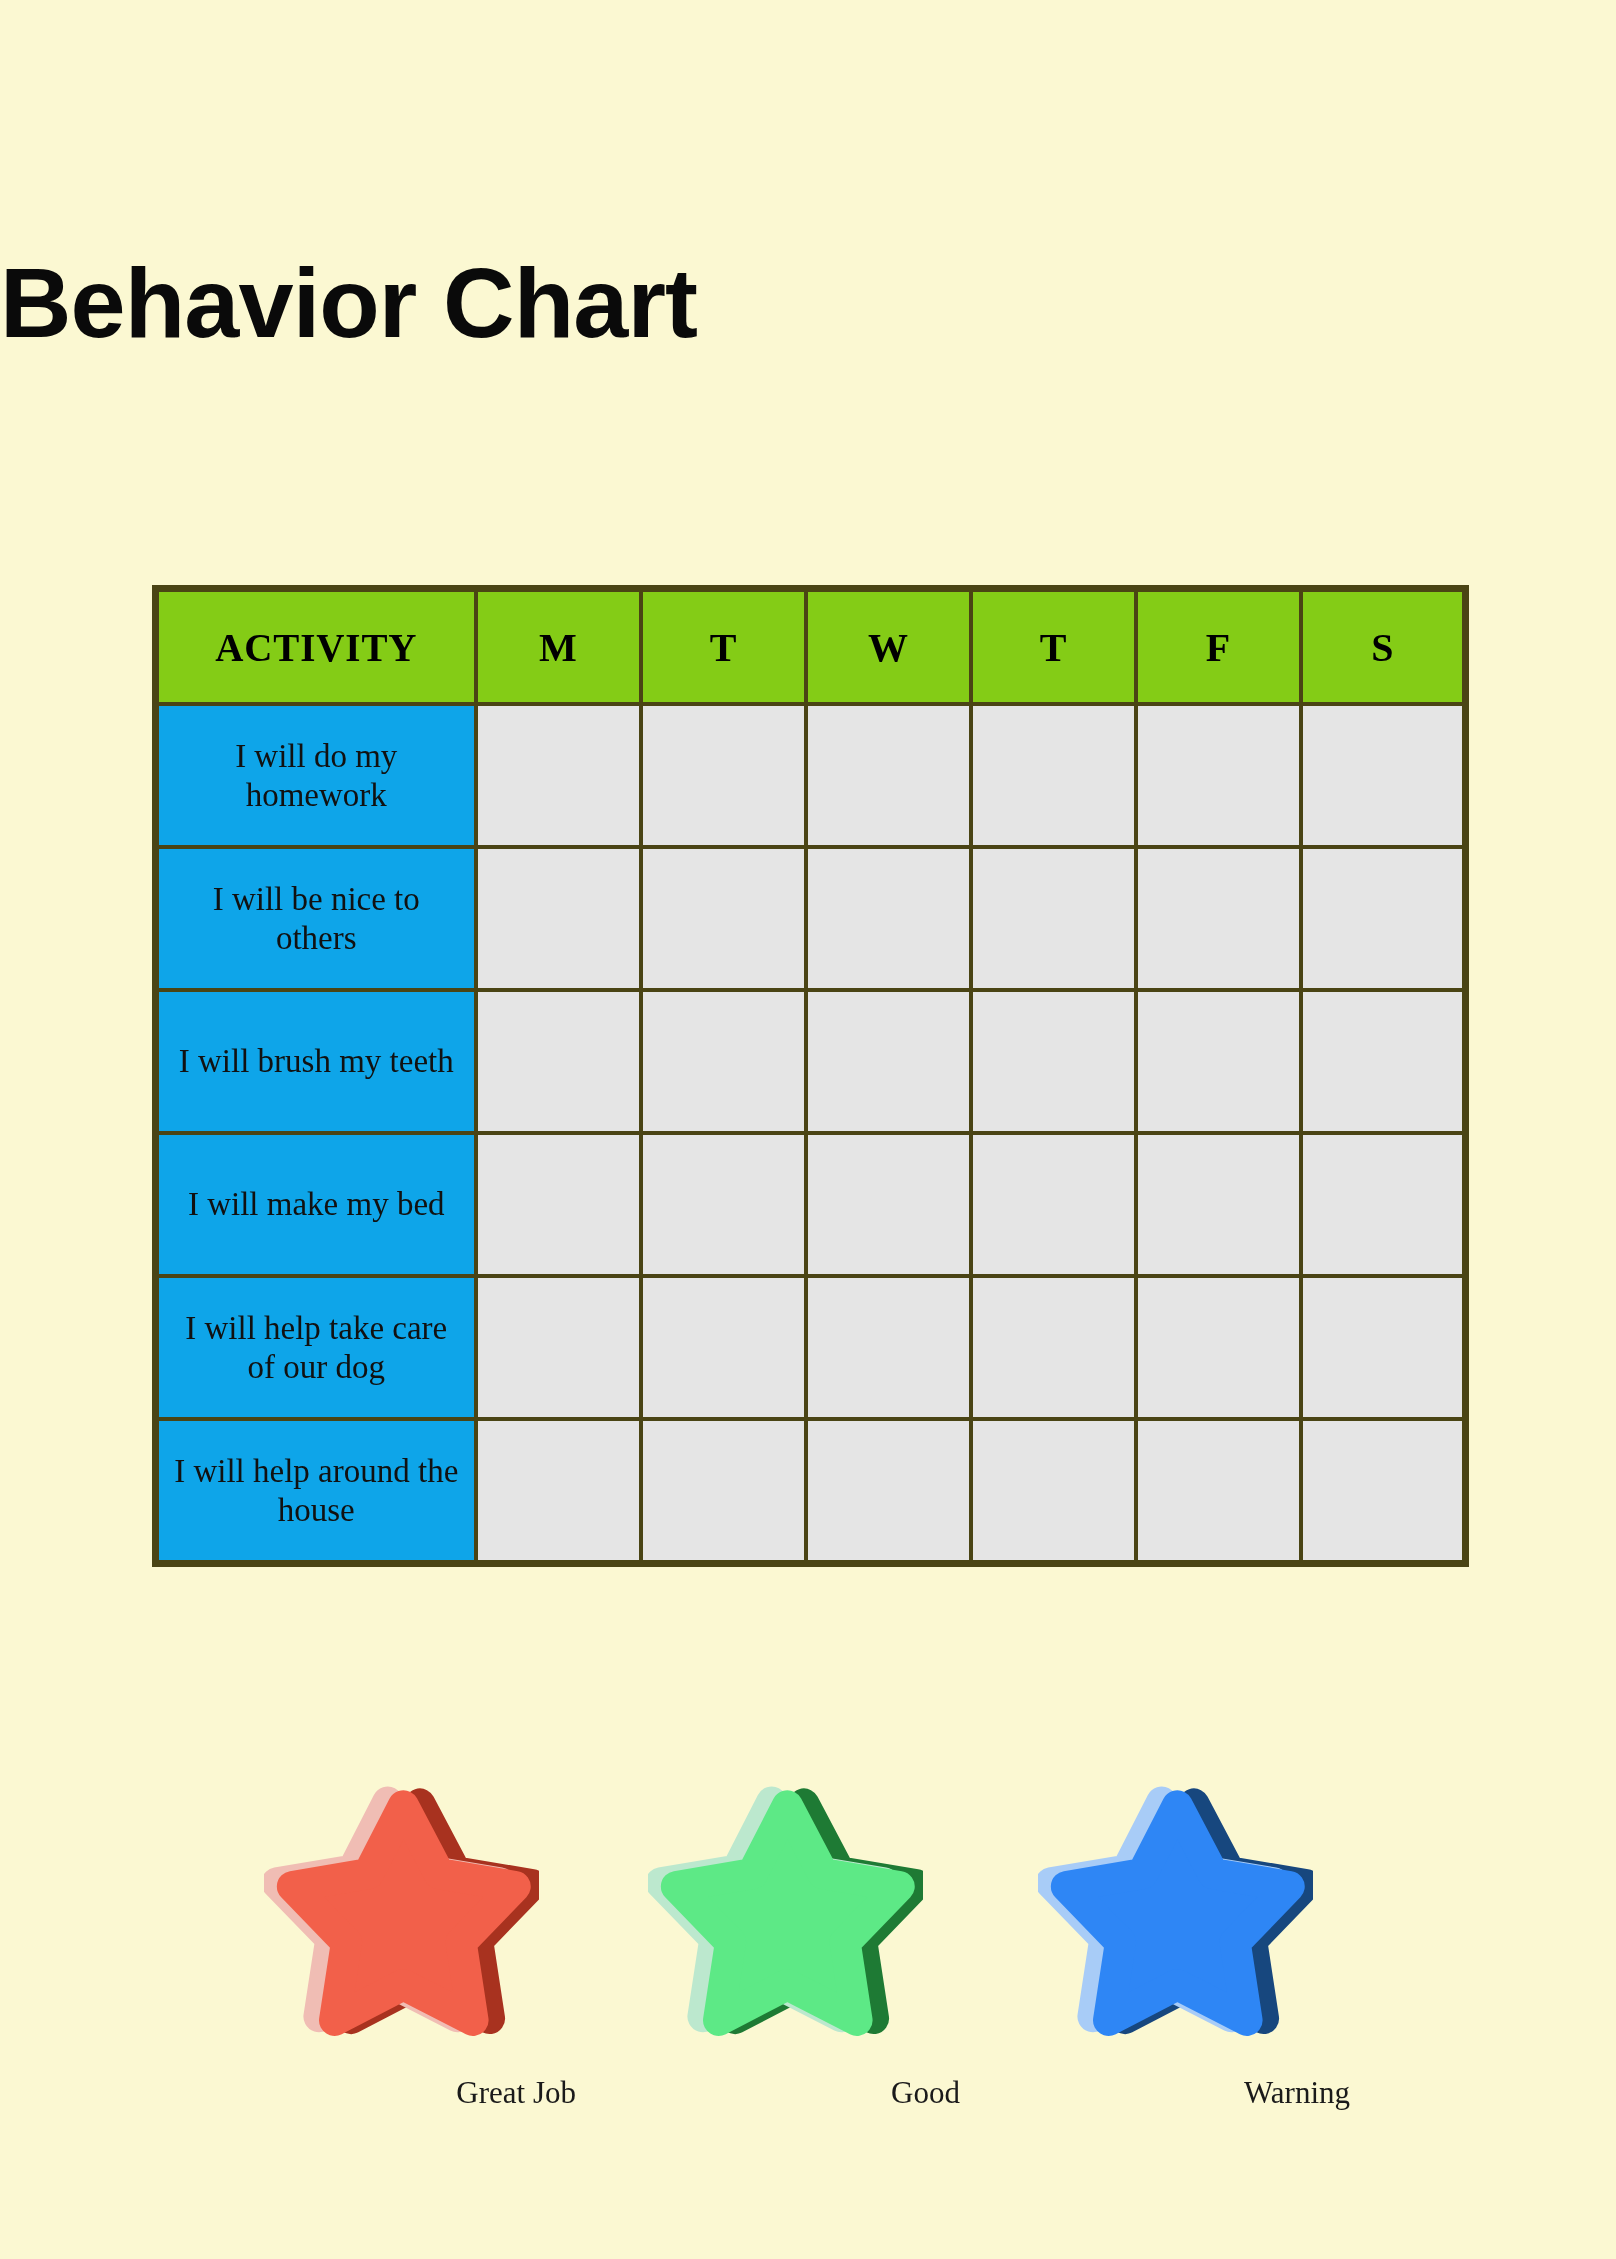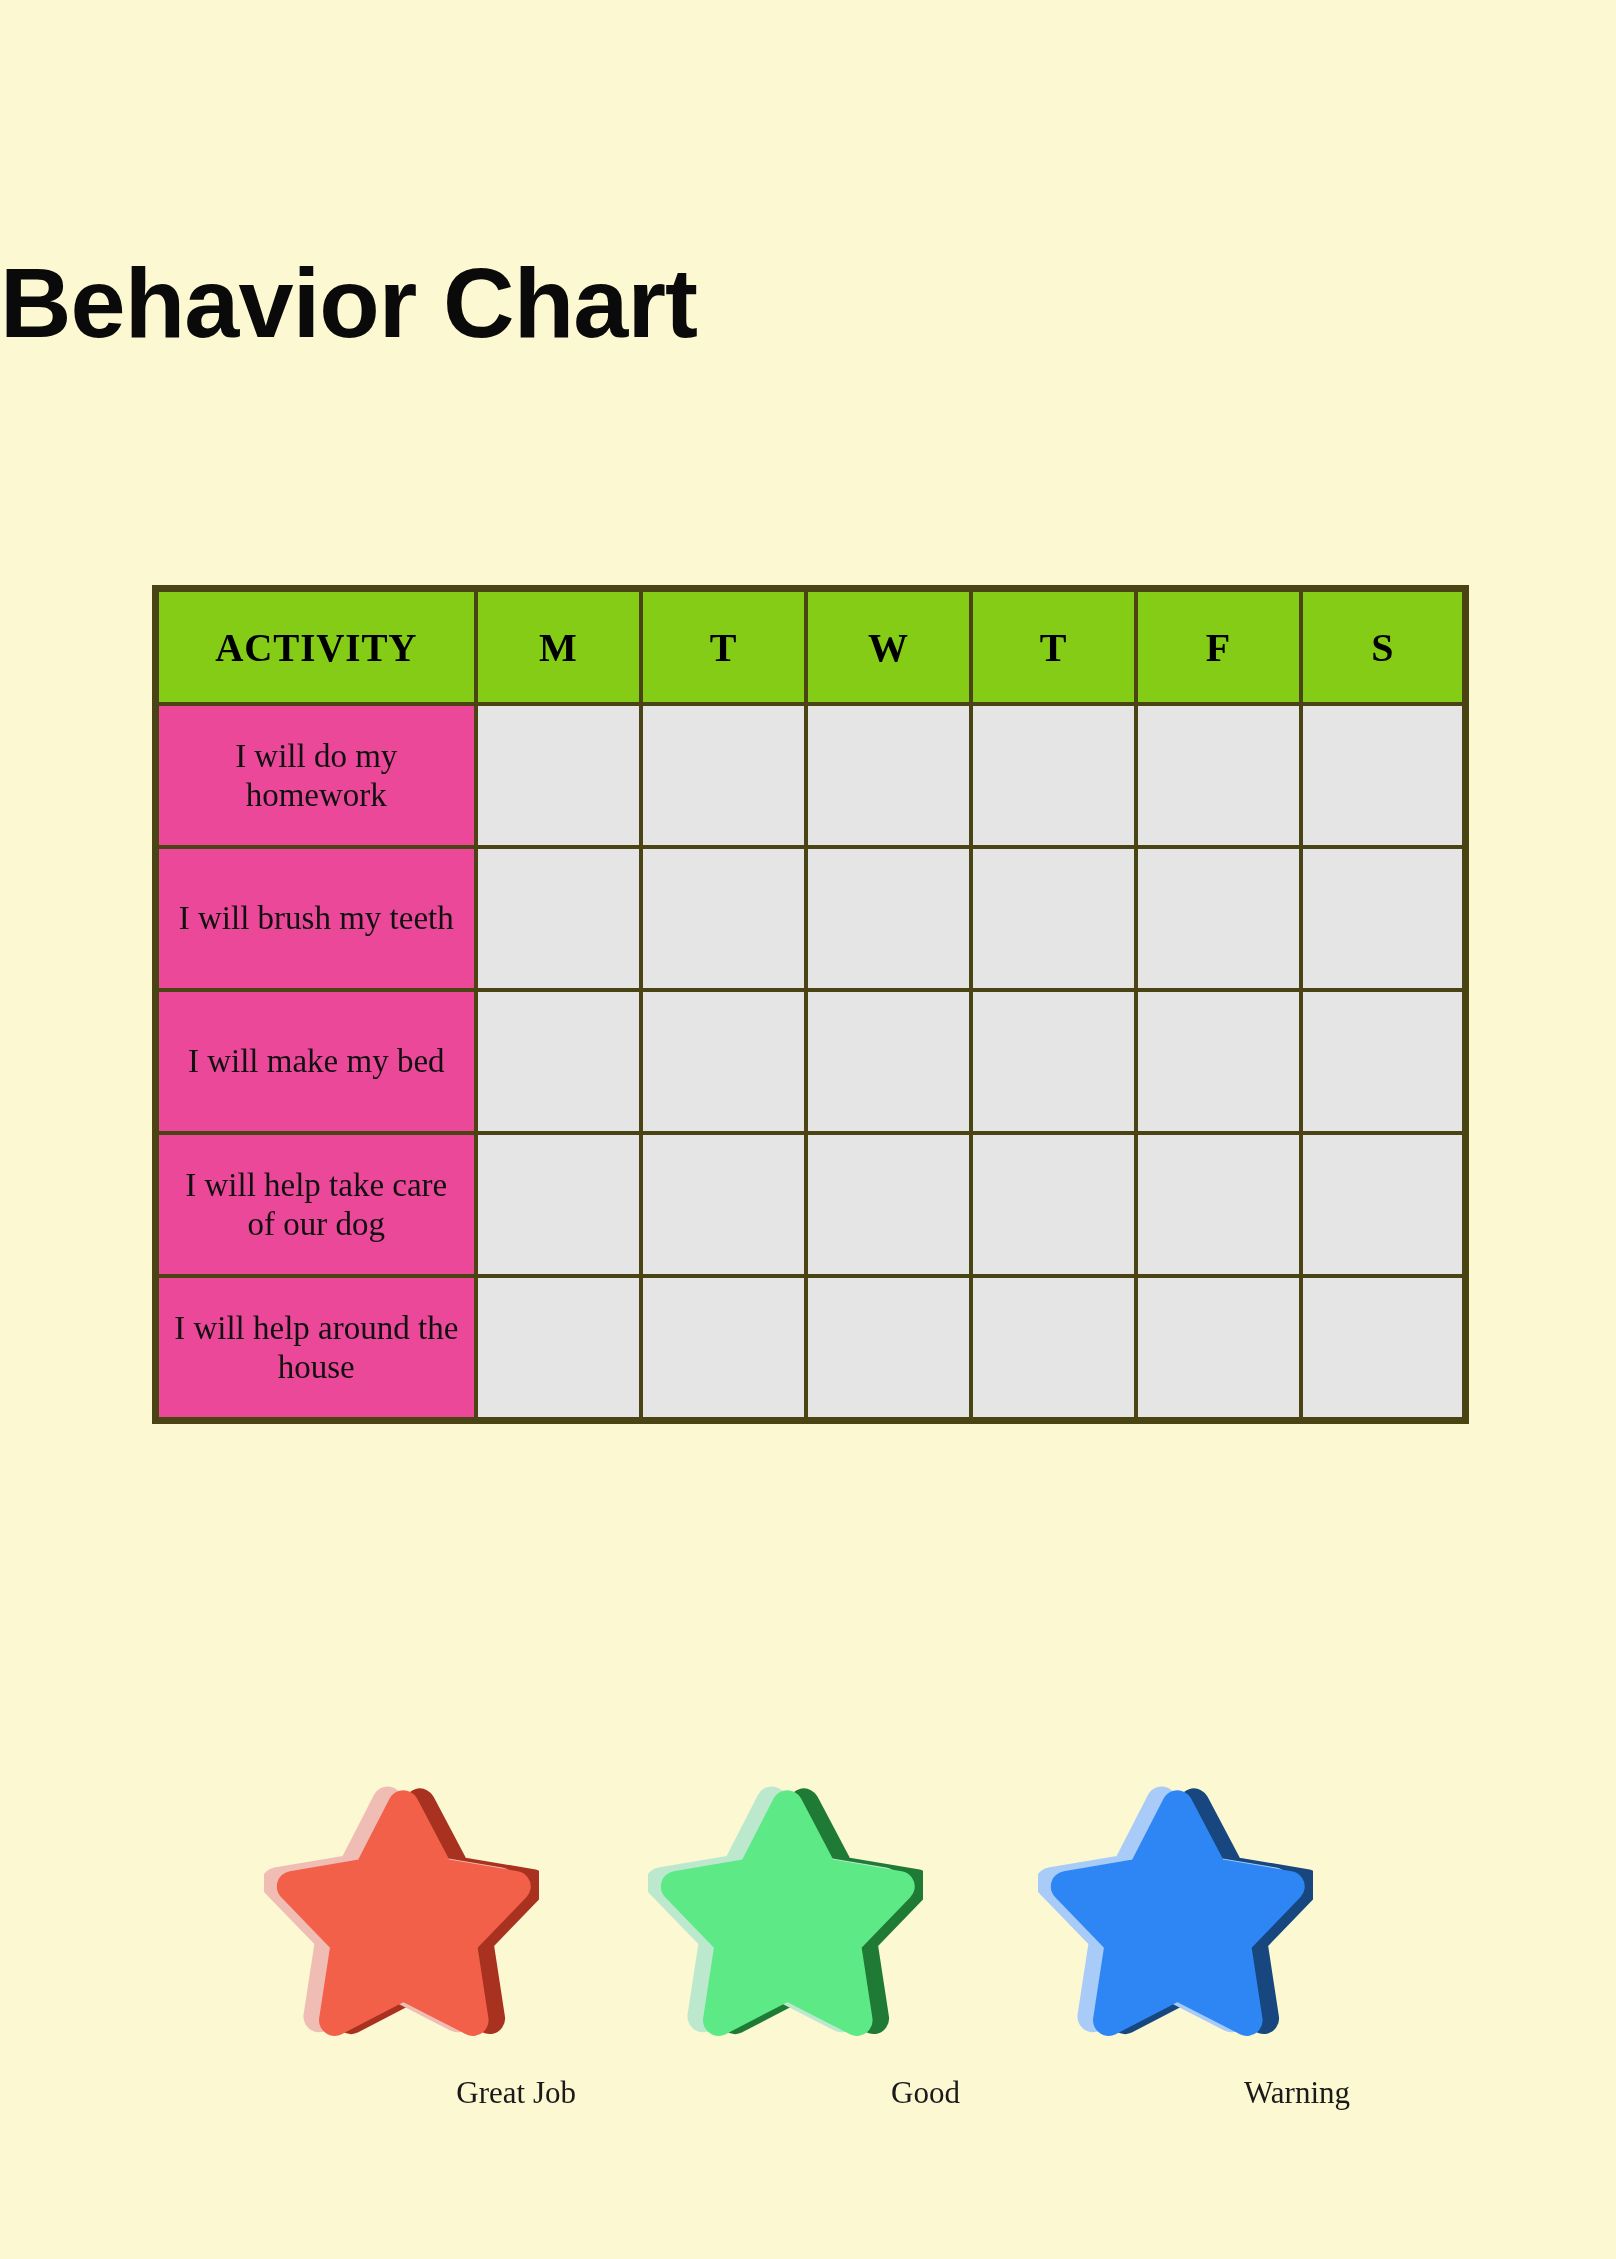--- a/index.html
+++ b/index.html
@@ -67,21 +67,21 @@
   }
   th.head-activity {
     font-size: 39px;
     letter-spacing: 0.9px;
   }
   th.head-day {
     font-size: 40px;
   }
 
   tbody td {
-    background: #ec4899;
+    background: #0ea5e9;
     height: 139px;
   }
   td.activity-label {
     font-size: 33px;
     line-height: 1.18;
     color: #111111;
     padding: 0 13px;
   }
   td.mark-cell {
     background: #E5E5E5;
@@ -160,20 +160,29 @@
       <tr>
         <td class="activity-label">I will do my homework</td>
         <td class="mark-cell"></td>
         <td class="mark-cell"></td>
         <td class="mark-cell"></td>
         <td class="mark-cell"></td>
         <td class="mark-cell"></td>
         <td class="mark-cell"></td>
       </tr>
       <tr>
+        <td class="activity-label">I will be nice to others</td>
+        <td class="mark-cell"></td>
+        <td class="mark-cell"></td>
+        <td class="mark-cell"></td>
+        <td class="mark-cell"></td>
+        <td class="mark-cell"></td>
+        <td class="mark-cell"></td>
+      </tr>
+      <tr>
         <td class="activity-label">I will brush my teeth</td>
         <td class="mark-cell"></td>
         <td class="mark-cell"></td>
         <td class="mark-cell"></td>
         <td class="mark-cell"></td>
         <td class="mark-cell"></td>
         <td class="mark-cell"></td>
       </tr>
       <tr>
         <td class="activity-label">I will make my bed</td>

